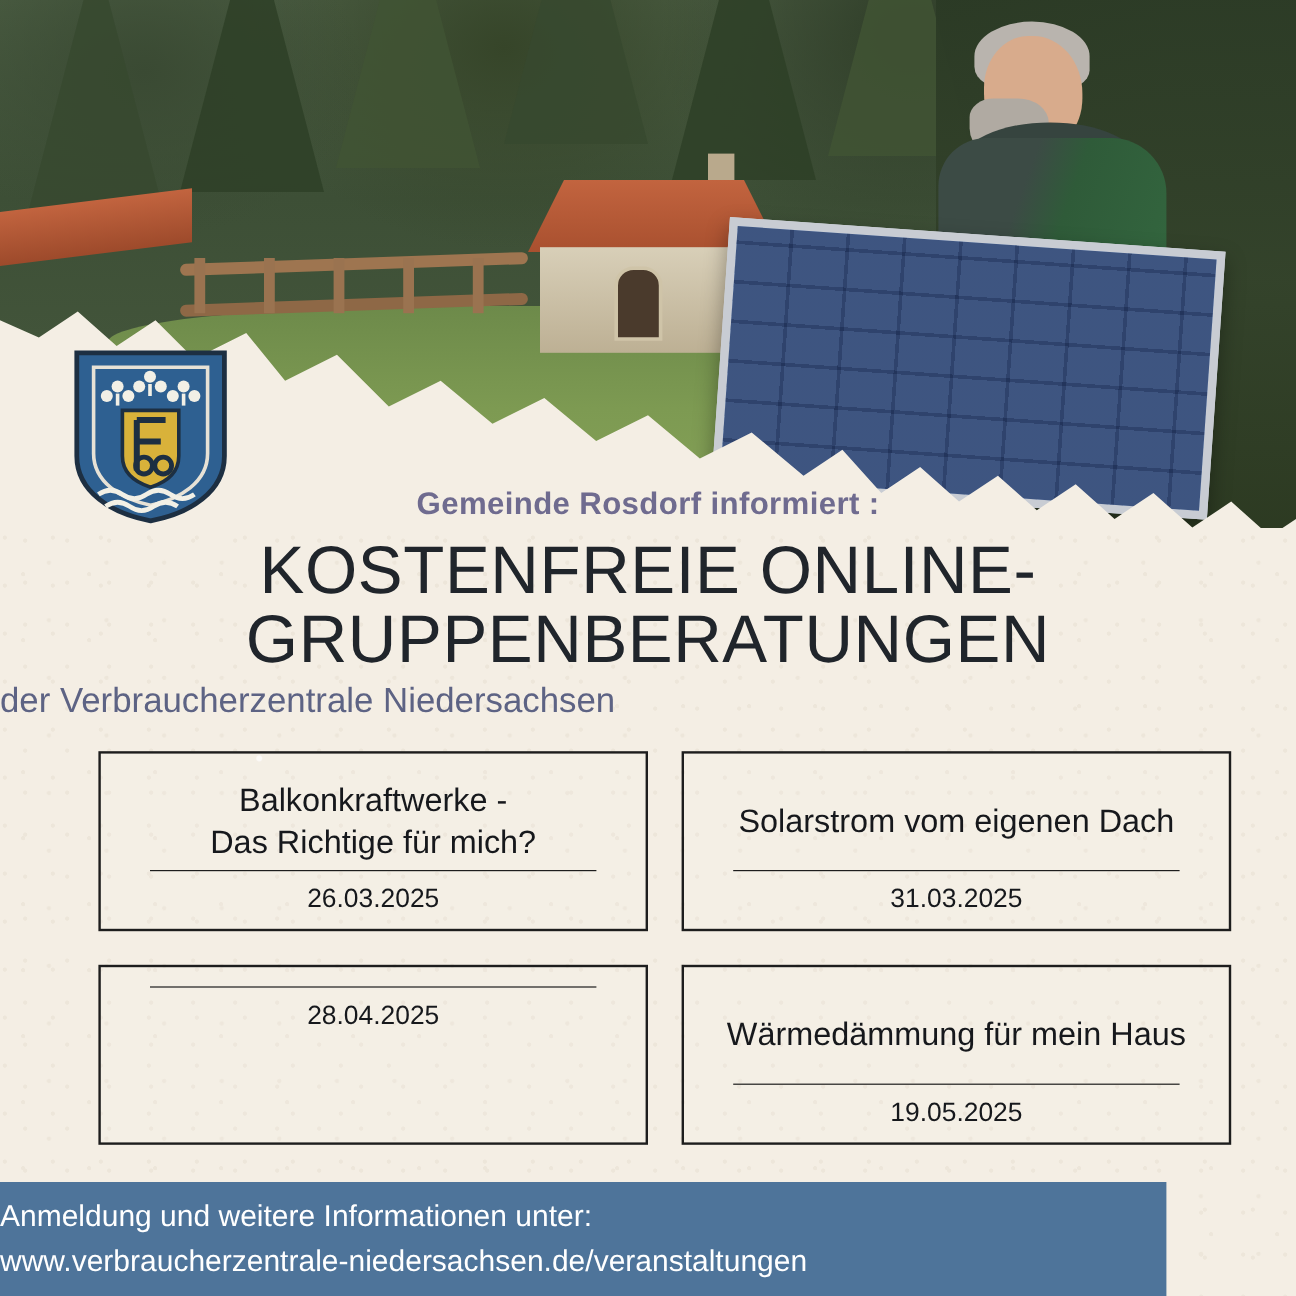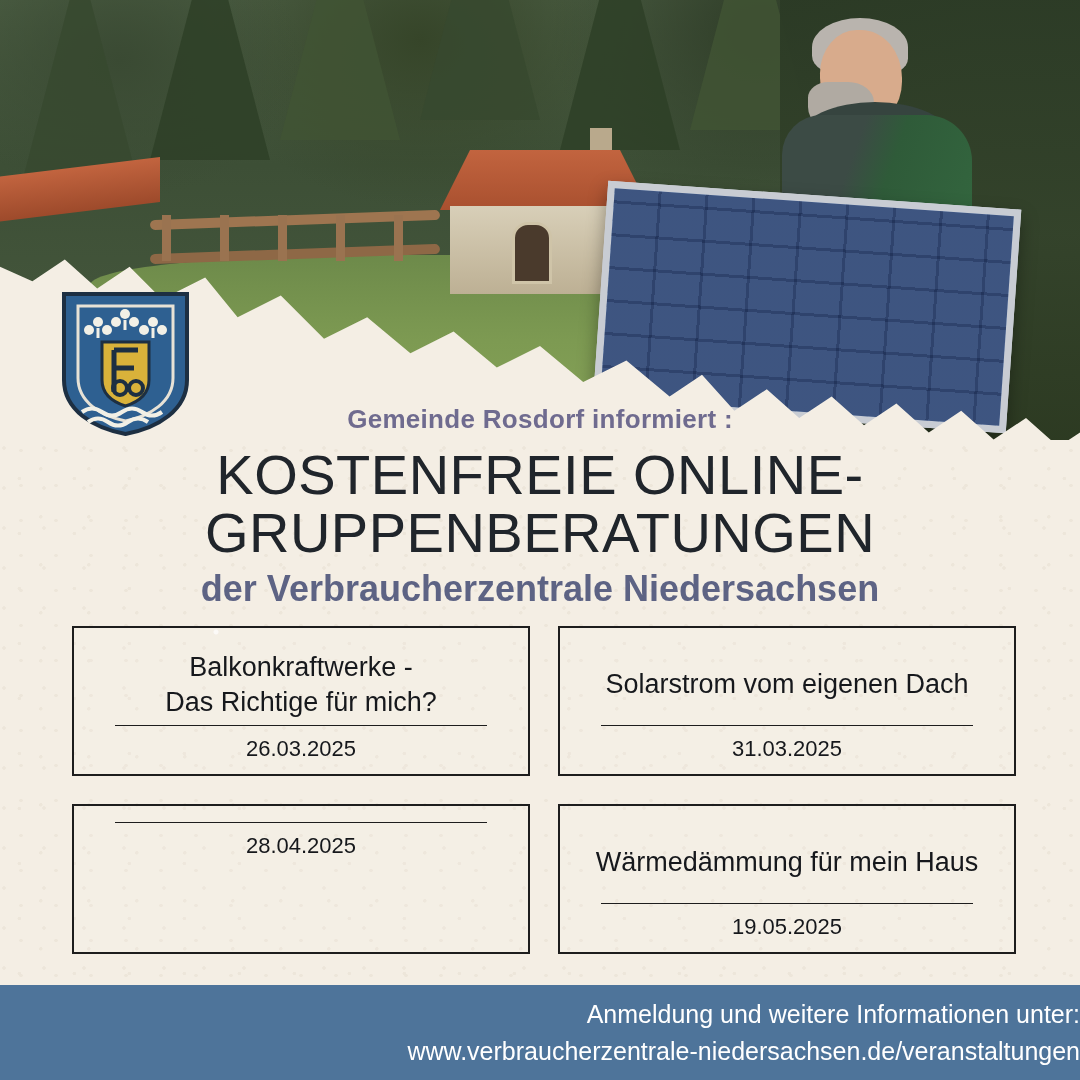--- a/index.html
+++ b/index.html
@@ -282,30 +282,30 @@
     font-size: 56px;
     line-height: 1.03;
     font-weight: 500;
     color: #20252b;
     letter-spacing: .5px;
   }
   .subline {
     position: absolute;
     left: 0; right: 0;
     top: 568px;
-    text-align: center;
-    font-size: 36px;
-    font-weight: bold;
+    text-align: left;
+    font-size: 29px;
+    font-weight: normal;
     color: #5d6384;
   }
 
   
   .boxes {
     position: absolute;
-    left: 72px;
+    left: 82px;
     top: 626px;
     width: 950px;
     display: grid;
     grid-template-columns: 458px 458px;
     grid-column-gap: 34px;
     grid-row-gap: 22px;
     gap: 28px;
   }
   .event-box {
     border: 2px solid #1d1d1d;
@@ -339,27 +339,27 @@
     font-size: 22px;
     color: #16181c;
     padding-bottom: 12px;
   }
 
   
   .footer {
     position: absolute;
     left: 0;
     bottom: 0;
-    width: 1080px;
+    width: 972px;
     height: 95px;
     background: #4e749a;
     color: #ffffff;
     display: flex;
     flex-direction: column;
-    align-items: flex-end;
+    align-items: flex-start;
     justify-content: center;
   }
   .footer-line1 {
     font-size: 25px;
     margin-bottom: 8px;
   }
   .footer-line2 {
     font-size: 25px;
   }
 </style>

